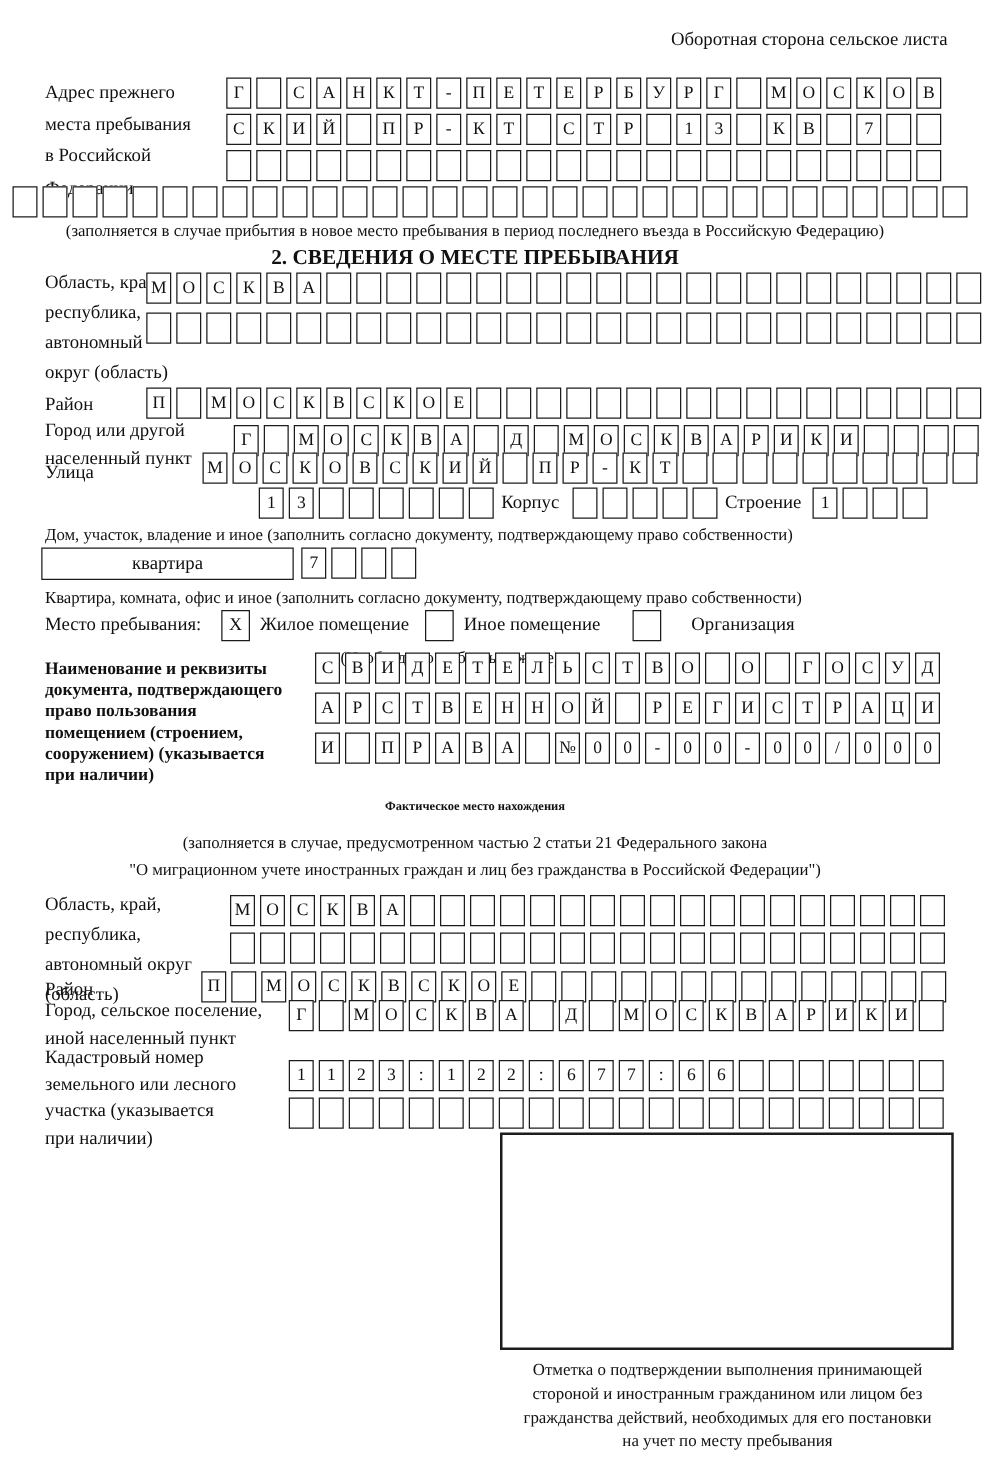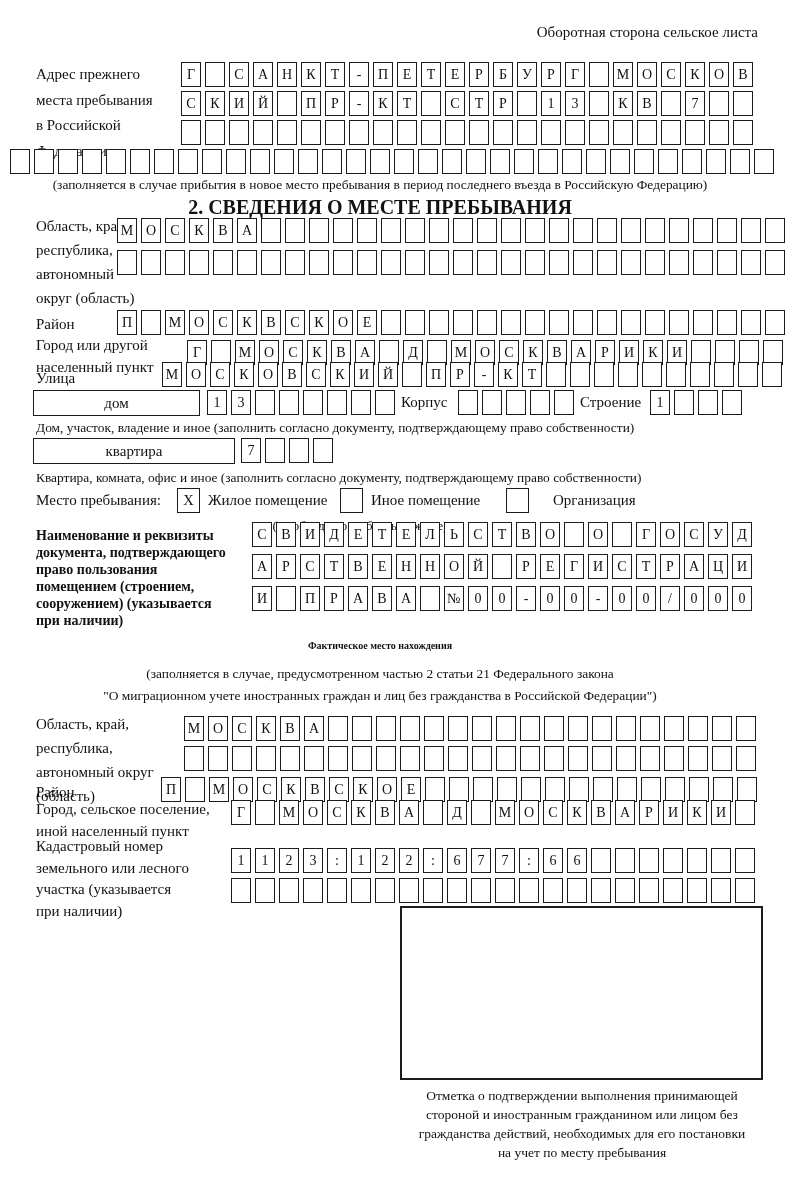--- a/index.html
+++ b/index.html
@@ -13,21 +13,21 @@
   .cell {
     box-sizing:border-box; flex:0 0 20px; width:20px; height:25px;
     border:1.8px solid #1c1c1c; margin-right:4px;
     display:flex; align-items:center; justify-content:center;
     font-size:14px; line-height:1; background:#fff;
   }
   .label { font-size:15px; line-height:24px; white-space:pre-line; }
   .tight { line-height:17px; font-size:14px;font-weight:bold; }
   .note { font-size:13.4px; white-space:nowrap; }
   .centerpage { left:0; width:760px; text-align:center; }
-  .heading { font-weight:bold; font-size:20px; }
+  .heading { font-weight:bold; font-size:17px; }
   .widebox {
     box-sizing:border-box; height:26px; border:1.8px solid #1c1c1c;
     display:flex; align-items:center; justify-content:center; font-size:15px; background:#fff;
   }
   .cbox {
     box-sizing:border-box; width:23px; height:25px; border:1.8px solid #1c1c1c;
     display:flex; align-items:center; justify-content:center; font-size:14.5px; background:#fff;
   }
   .stampbox { box-sizing:border-box; border:2px solid #1c1c1c; background:#fff; }
   .caption { font-size:13.5px; line-height:19px; text-align:center; white-space:pre-line; }
@@ -310,21 +310,20 @@
       <div class="cell"></div>
       <div class="cell"></div>
       <div class="cell"></div>
       <div class="cell"></div>
       <div class="cell"></div>
       <div class="cell"></div>
       <div class="cell"></div>
       <div class="cell"></div>
     </div>
 
-  <div class="abs widebox" style="left:33px; top:390px; width:167px;">дом</div>
   <div class="abs cells" style="left:207px; top:390px;">
       <div class="cell">1</div>
       <div class="cell">3</div>
       <div class="cell"></div>
       <div class="cell"></div>
       <div class="cell"></div>
       <div class="cell"></div>
       <div class="cell"></div>
       <div class="cell"></div>
     </div>

